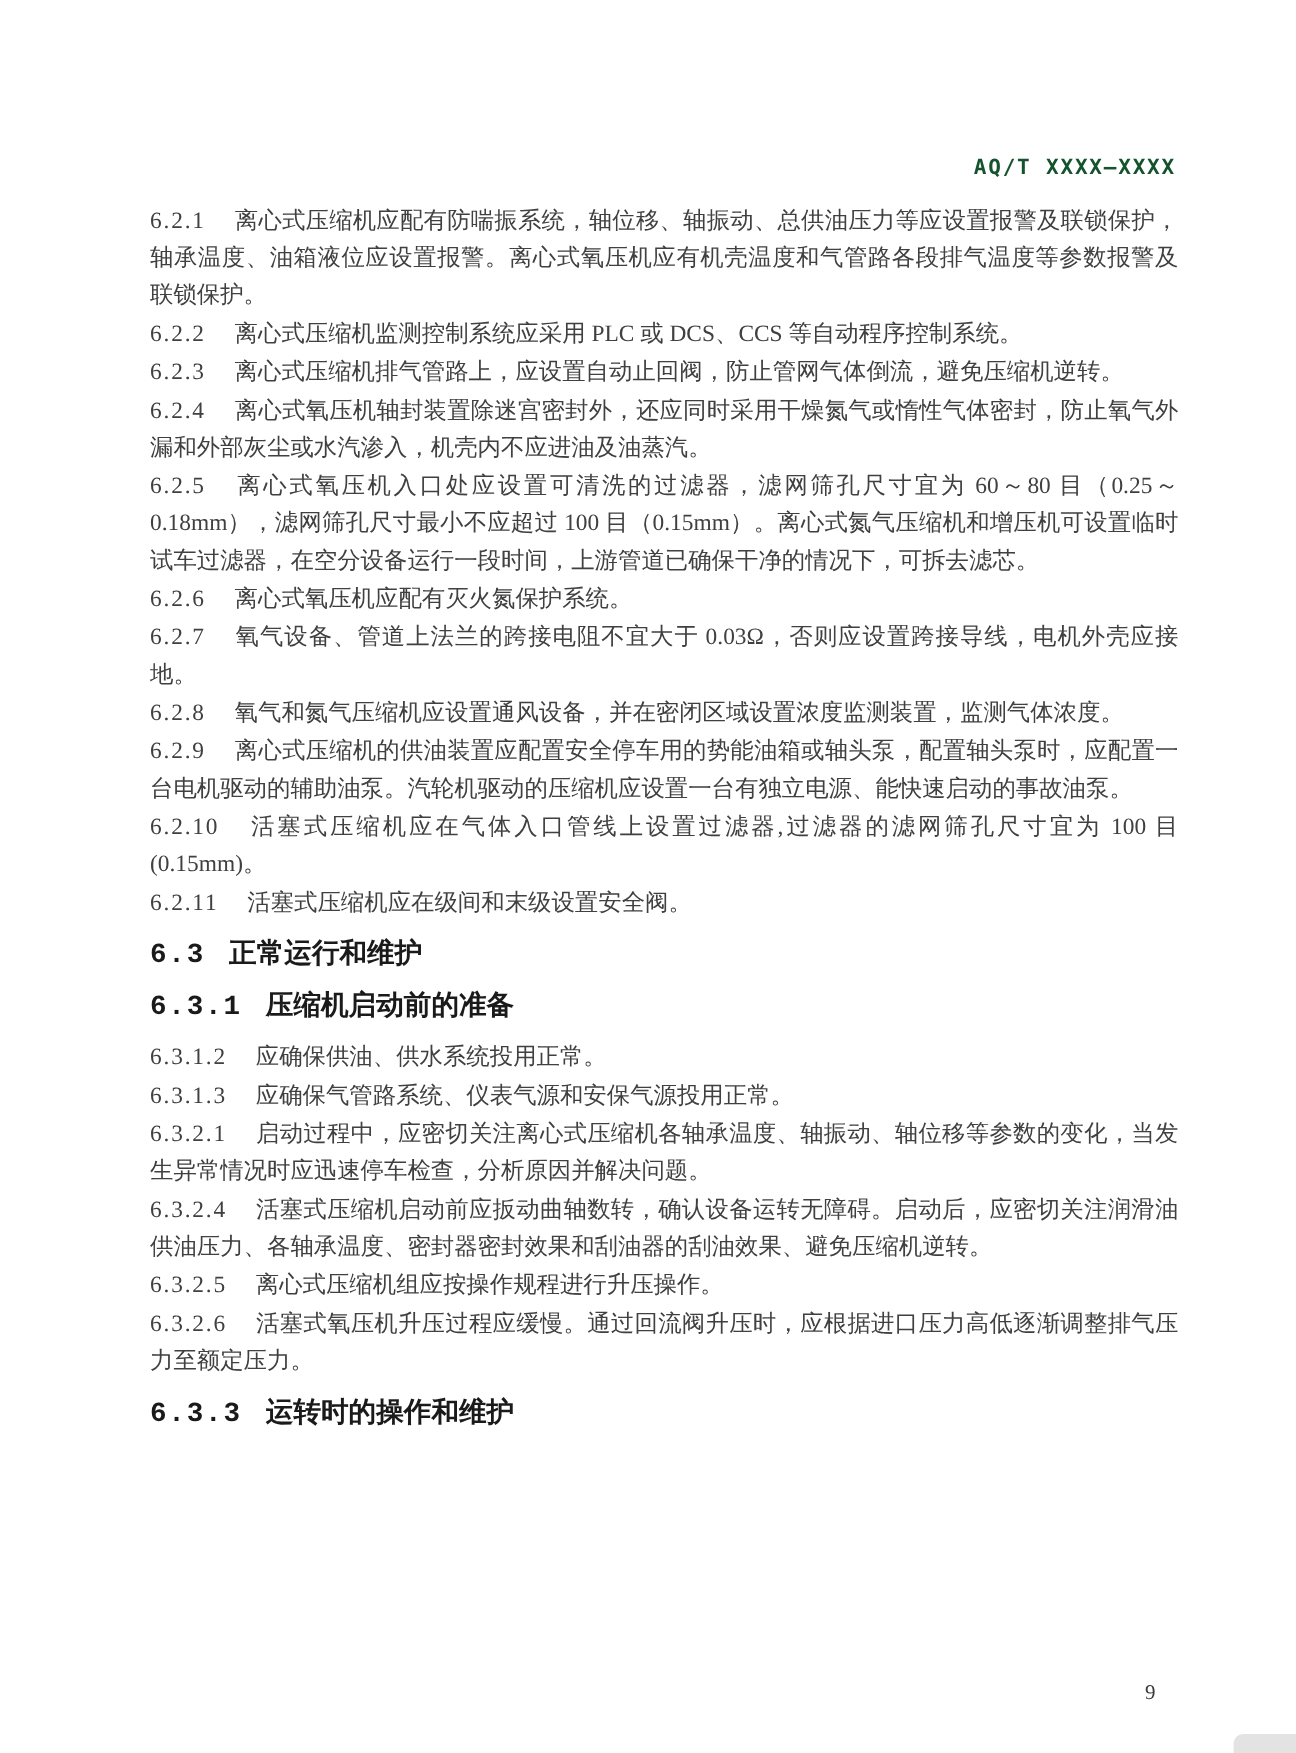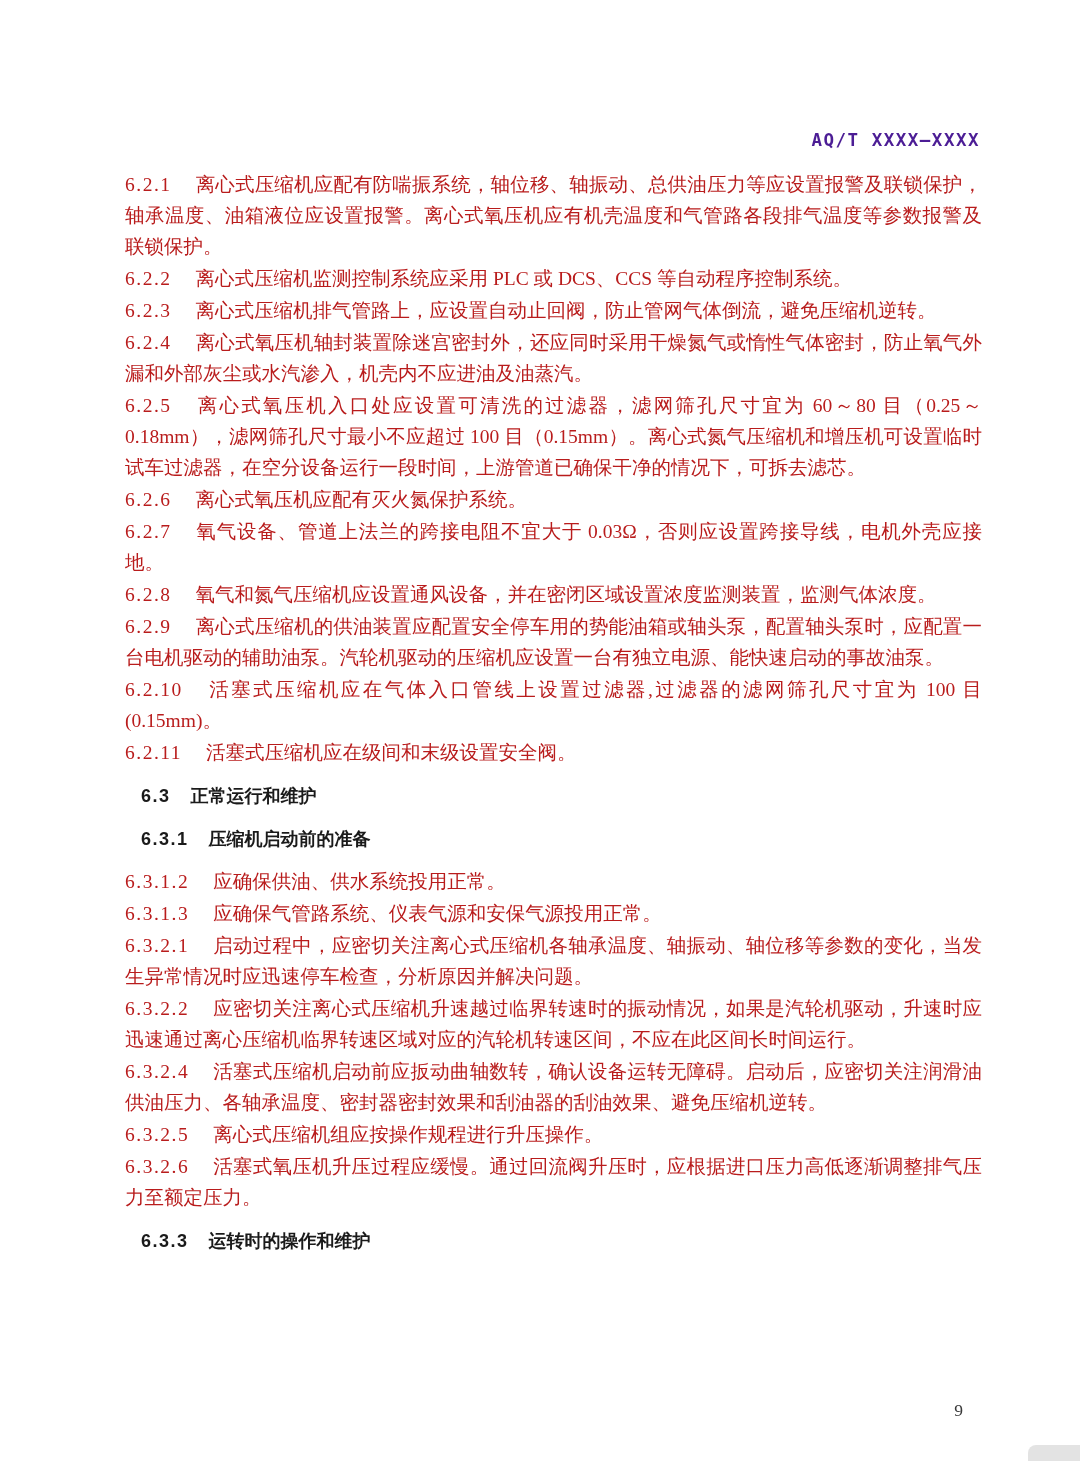--- a/index.html
+++ b/index.html
@@ -18,46 +18,46 @@
     background: #ffffff;
   }
   .running-header {
     position: absolute;
     top: 130px;
     right: 100px;
     font-family: "DejaVu Sans Mono", monospace;
     font-size: 17.5px;
     font-weight: 600;
     letter-spacing: 1.5px;
-    color: #4c1d95;
+    color: #14532d;
   }
   .content {
     position: absolute;
     top: 169px;
     left: 125px;
     width: 857px;
   }
   p.para {
     margin: 0 0 1px 0;
     font-size: 19.5px;
     line-height: 31px;
     text-align: justify;
     text-justify: inter-ideograph;
-    color: #b91c1c;
+    color: #404040;
   }
   p.para .num {
     letter-spacing: 1.5px;
     margin-right: 24px;
     white-space: nowrap;
   }
   p.heading {
-    margin: 13px 0 12px 16px;
-    font-size: 18px;
+    margin: 13px 0 12px 0;
+    font-size: 23px;
     line-height: 30px;
-    font-family: Liberation Sans, sans-serif;
+    font-family: Liberation Mono, monospace;
     font-weight: 700;
     color: #1a1a1a;
   }
   p.heading .num {
     letter-spacing: 1.5px;
     margin-right: 20px;
     white-space: nowrap;
   }
   .page-number {
     position: absolute;
@@ -95,21 +95,20 @@
       <p class="para"><span class="num">6.2.7</span><span class="txt">氧气设备、管道上法兰的跨接电阻不宜大于 0.03Ω，否则应设置跨接导线，电机外壳应接地。</span></p>
       <p class="para"><span class="num">6.2.8</span><span class="txt">氧气和氮气压缩机应设置通风设备，并在密闭区域设置浓度监测装置，监测气体浓度。</span></p>
       <p class="para"><span class="num">6.2.9</span><span class="txt">离心式压缩机的供油装置应配置安全停车用的势能油箱或轴头泵，配置轴头泵时，应配置一台电机驱动的辅助油泵。汽轮机驱动的压缩机应设置一台有独立电源、能快速启动的事故油泵。</span></p>
       <p class="para"><span class="num">6.2.10</span><span class="txt">活塞式压缩机应在气体入口管线上设置过滤器,过滤器的滤网筛孔尺寸宜为 100 目(0.15mm)。</span></p>
       <p class="para"><span class="num">6.2.11</span><span class="txt">活塞式压缩机应在级间和末级设置安全阀。</span></p>
       <p class="heading"><span class="num">6.3</span><span class="txt">正常运行和维护</span></p>
       <p class="heading"><span class="num">6.3.1</span><span class="txt">压缩机启动前的准备</span></p>
       <p class="para"><span class="num">6.3.1.2</span><span class="txt">应确保供油、供水系统投用正常。</span></p>
       <p class="para"><span class="num">6.3.1.3</span><span class="txt">应确保气管路系统、仪表气源和安保气源投用正常。</span></p>
       <p class="para"><span class="num">6.3.2.1</span><span class="txt">启动过程中，应密切关注离心式压缩机各轴承温度、轴振动、轴位移等参数的变化，当发生异常情况时应迅速停车检查，分析原因并解决问题。</span></p>
-      <p class="para"><span class="num">6.3.2.2</span><span class="txt">应密切关注离心式压缩机升速越过临界转速时的振动情况，如果是汽轮机驱动，升速时应迅速通过离心压缩机临界转速区域对应的汽轮机转速区间，不应在此区间长时间运行。</span></p>
       <p class="para"><span class="num">6.3.2.4</span><span class="txt">活塞式压缩机启动前应扳动曲轴数转，确认设备运转无障碍。启动后，应密切关注润滑油供油压力、各轴承温度、密封器密封效果和刮油器的刮油效果、避免压缩机逆转。</span></p>
       <p class="para"><span class="num">6.3.2.5</span><span class="txt">离心式压缩机组应按操作规程进行升压操作。</span></p>
       <p class="para"><span class="num">6.3.2.6</span><span class="txt">活塞式氧压机升压过程应缓慢。通过回流阀升压时，应根据进口压力高低逐渐调整排气压力至额定压力。</span></p>
       <p class="heading"><span class="num">6.3.3</span><span class="txt">运转时的操作和维护</span></p>
     </div>
 
   <div class="page-number">9</div>
 
   <div class="corner-artifact"></div>
 

